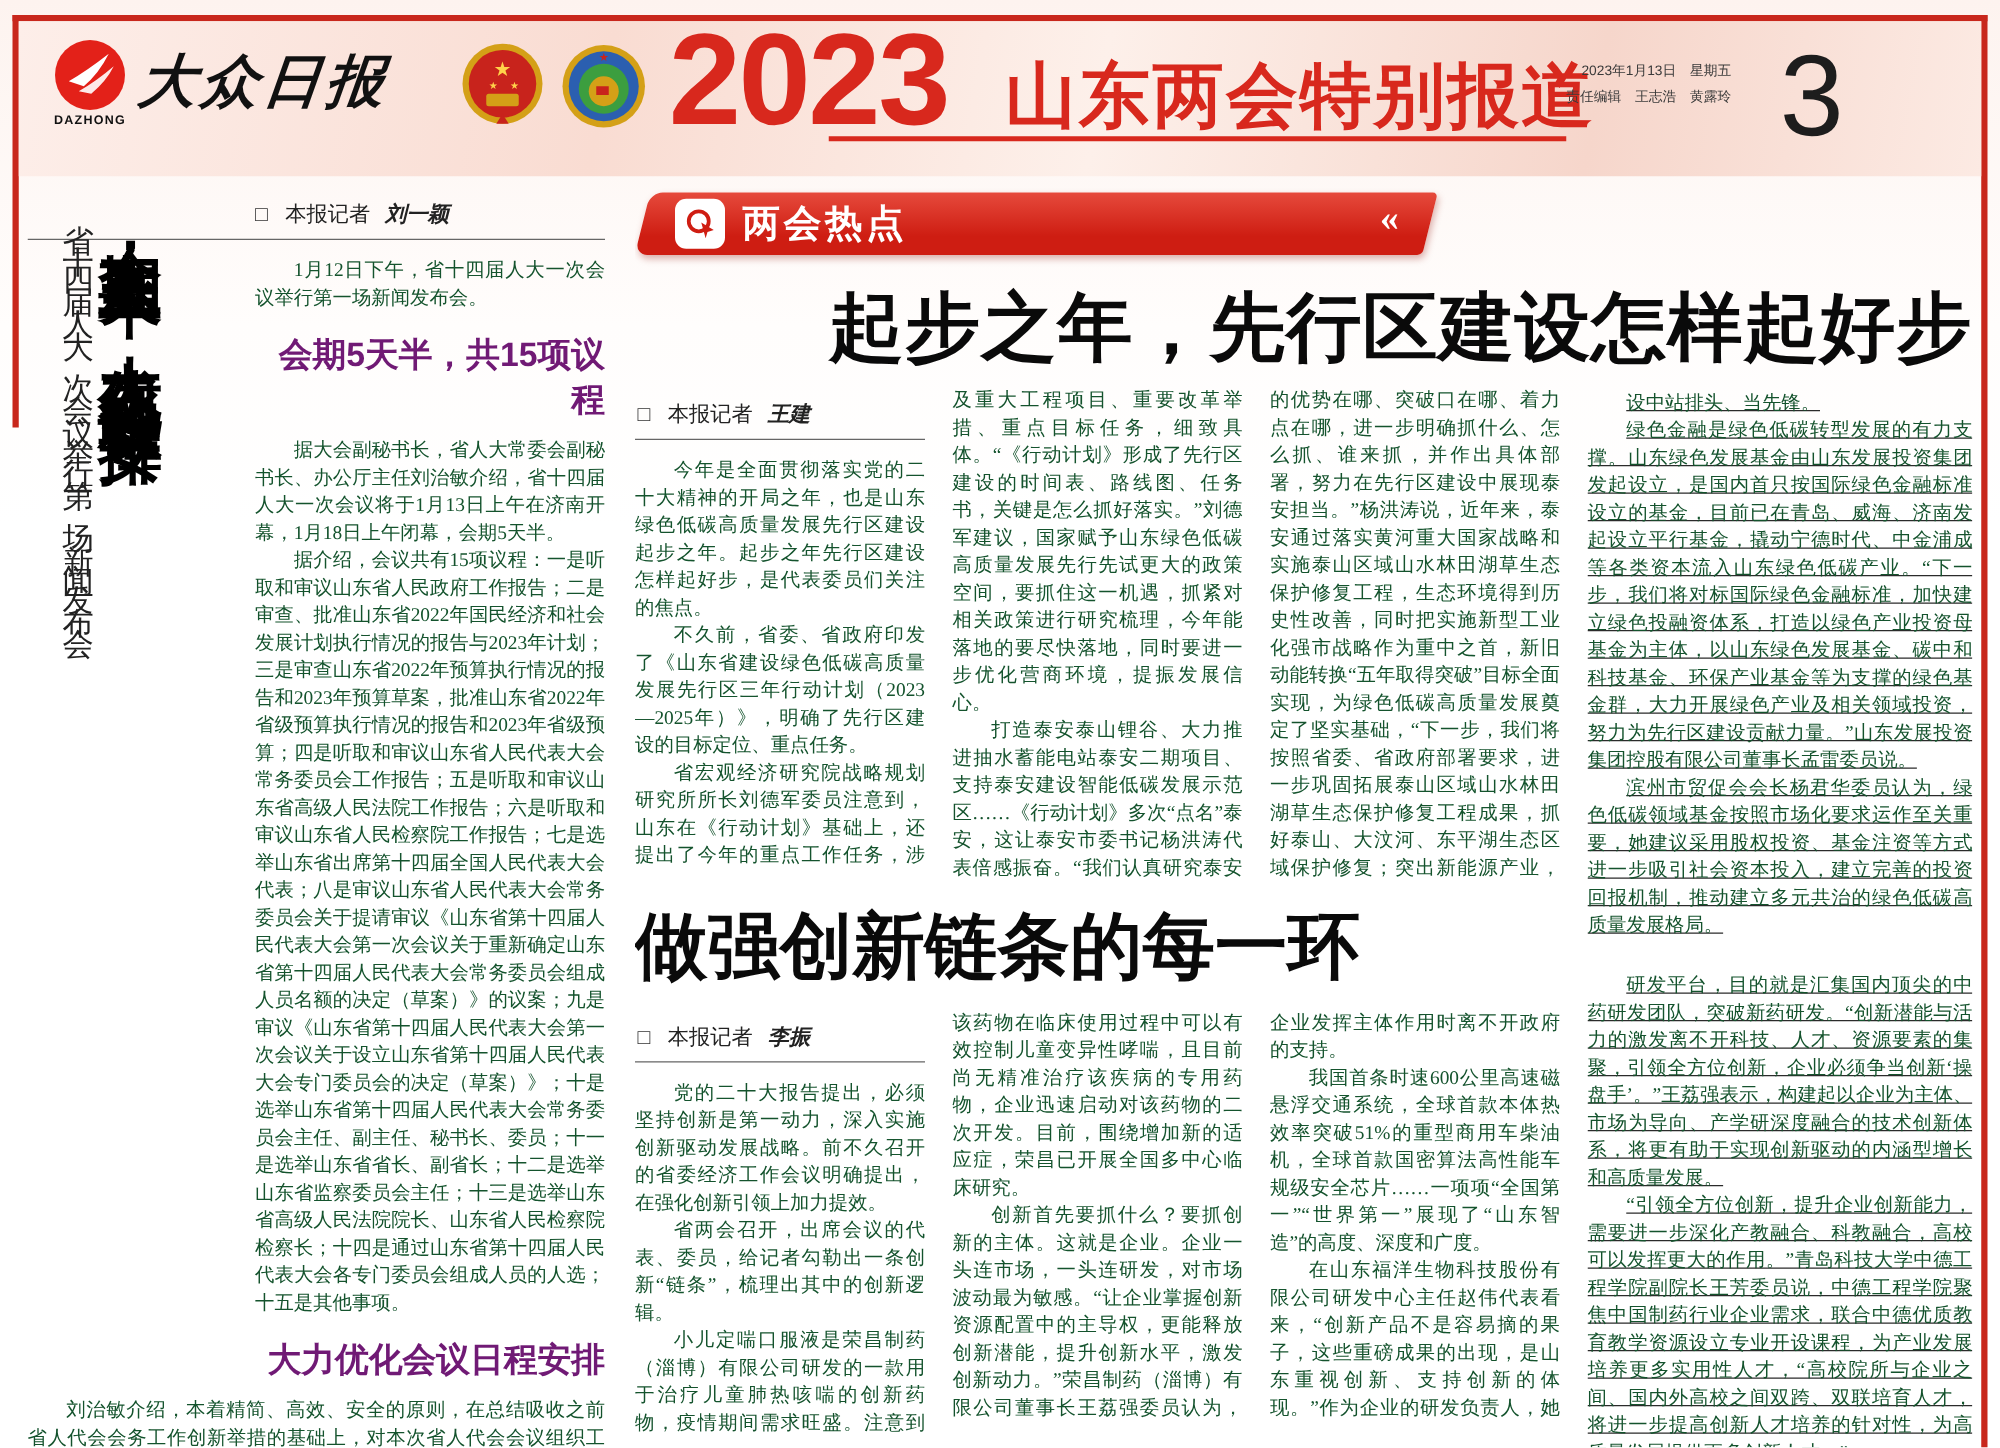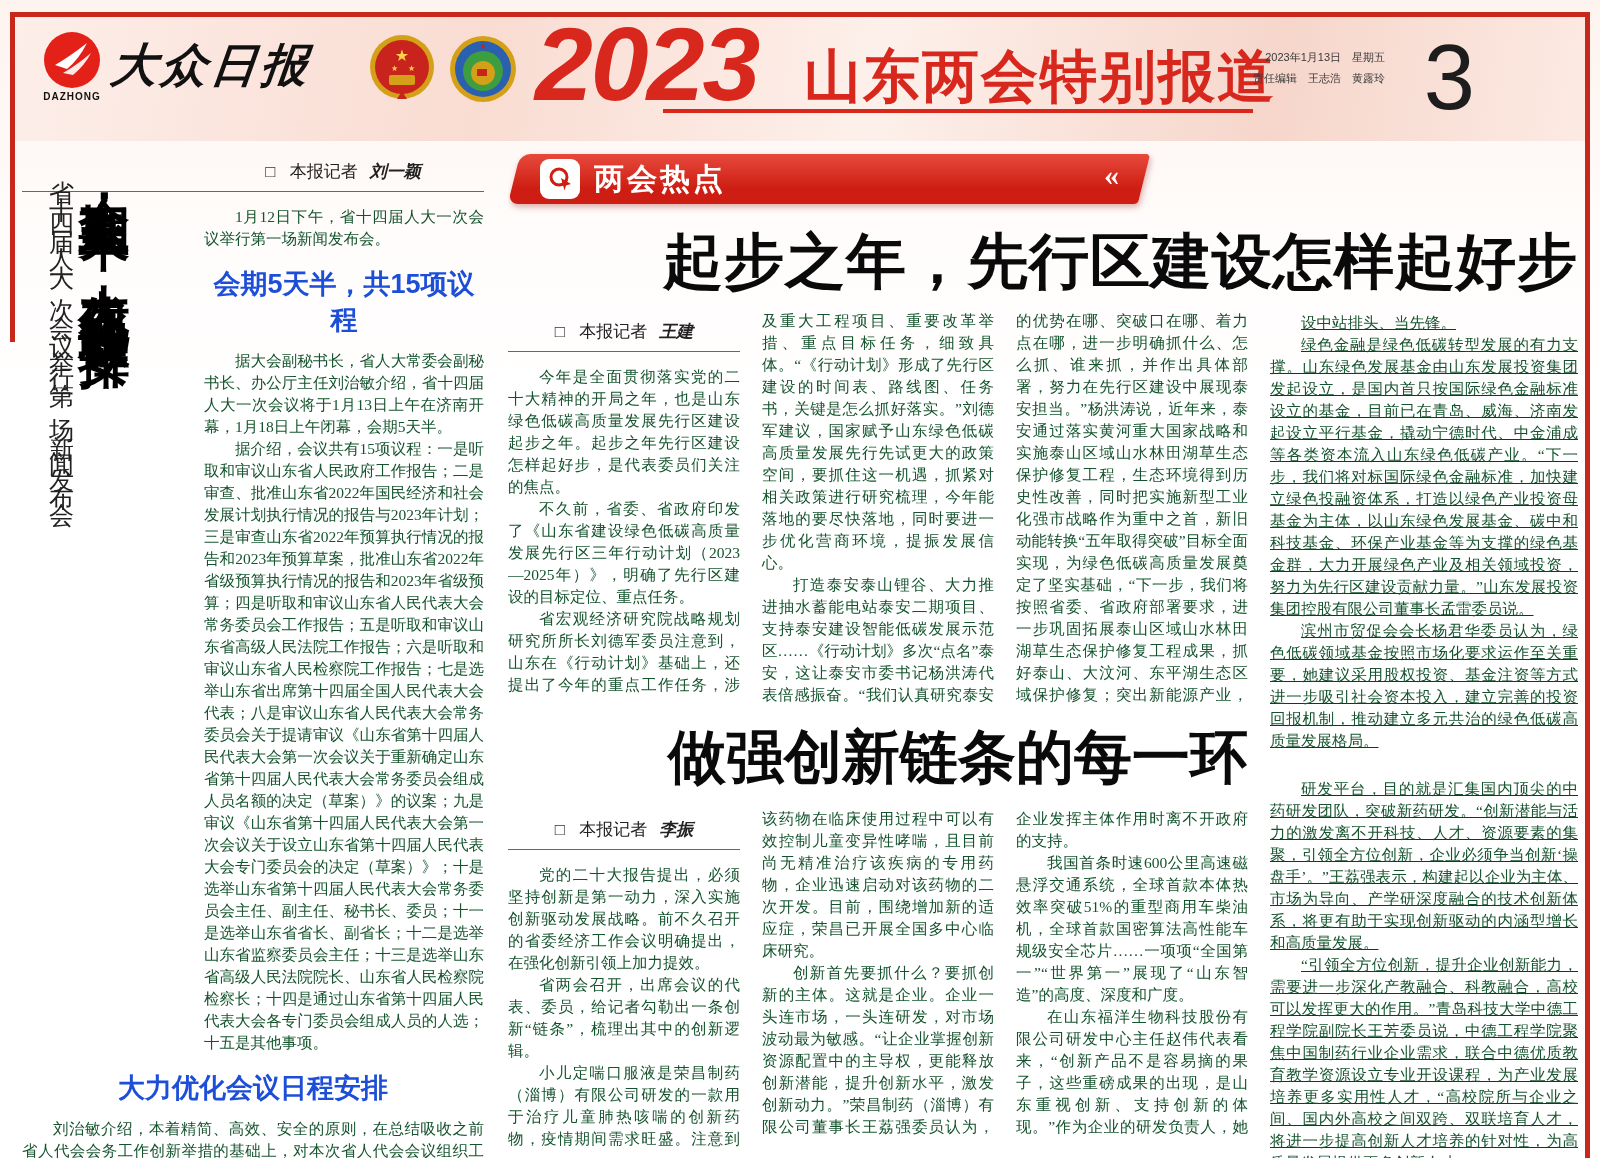--- a/index.html
+++ b/index.html
@@ -16,59 +16,59 @@
 
   
   .masthead { position:absolute; left:15px; right:15px; top:17px; height:124px;
     background:linear-gradient(100deg,#fdeee9 0%,#f9dcd2 30%,#fdf0ea 55%,#f6d6cb 80%,#fceae3 100%); }
   .logo { position:absolute; left:28px; top:14px; display:flex; align-items:flex-start; }
   .logo-badge { width:58px; height:58px; position:relative; }
   .logo-latin { font-family:"Liberation Sans",sans-serif; font-size:10px; font-weight:bold; color:#111; letter-spacing:1px; margin-top:2px; text-align:center; }
   .logo-cn { font-size:46px; font-weight:bold; font-style:italic; color:#111; margin:4px 0 0 10px; letter-spacing:4px; font-family:"Liberation Serif",serif; transform:skewX(-6deg); }
   .emblems { position:absolute; left:352px; top:16px; display:flex; gap:10px; }
   .year { position:absolute; left:520px; top:-12px; font-family:"Liberation Sans",sans-serif;
-    font-weight:900; font-size:104px; color:#d8281d; letter-spacing:-2px;font-style:italic; }
+    font-weight:900; font-size:104px; color:#d8281d; letter-spacing:-2px; }
   .mast-title { position:absolute; left:789px; top:22px; font-family:"Liberation Sans",sans-serif;
     font-weight:900; font-size:57px; color:#d8281d; letter-spacing:2px; }
   .title-underline { position:absolute; left:648px; top:92px; width:590px; height:4px; background:#d8281d; }
   .dateline { position:absolute; right:200px; top:30px; text-align:right; font-size:11px; color:#3a3a3a; line-height:1.9; font-family:"Liberation Sans",sans-serif; }
   .pageno { position:absolute; right:110px; top:8px; font-size:92px; color:#1d1d1d; font-family:"Liberation Sans",sans-serif; font-weight:400; }
 
   
   .content { position:absolute; left:22px; top:150px; right:22px; bottom:0; display:flex; gap:24px; overflow:hidden; }
 
   
   .left-region { width:462px; flex:none; height:1008px; overflow:hidden; }
   .v-heads { float:left; width:168px; height:905px; display:flex; margin-right:14px; }
   .v-kicker { writing-mode:vertical-rl; font-size:25px; letter-spacing:17px; color:#222; width:56px; padding-top:10px; }
   .v-headline { writing-mode:vertical-rl; font-family:"Liberation Sans",sans-serif; font-weight:900;
     font-size:51px; letter-spacing:6px; line-height:1.04; color:#000; padding-top:6px; }
-  .byline { font-size:17px; color:#222; border-bottom:1px solid #666; padding:4px 2px 8px 2px; margin:6px 0 14px 0; font-family:"Liberation Serif",serif;text-align:center; }
+  .byline { font-size:17px; color:#222; border-bottom:1px solid #666; padding:4px 2px 8px 2px; margin:6px 0 14px 0; font-family:"Liberation Serif",serif; }
   .byline .marker { margin-right:14px; color:#333; }
   .byline .bname { font-weight:bold; font-style:italic; margin-left:12px; }
   .para { margin:0; text-indent:2em; text-align:justify; font-size:15.5px; line-height:1.42; color:#14532d; }
-  .subhead { font-family:"Liberation Sans",sans-serif; font-weight:900; font-size:27px; color:#1d4ed8;
-    text-align:center; margin:16px 0 12px 0; text-indent:0; }
+  .subhead { font-family:"Liberation Sans",sans-serif; font-weight:900; font-size:27px; color:#701a75;
+    text-align:right; margin:16px 0 12px 0; text-indent:0; }
 
   
   .right-region { flex:1; display:grid; grid-template-columns:1fr 1fr 1fr 308px;
     grid-template-rows:64px 92px 398px 96px 1fr; column-gap:22px; row-gap:2px; height:1008px; overflow:hidden; }
   .badge-row { grid-column:1/5; grid-row:1; }
   .badge { position:relative; width:630px; height:50px; margin:4px 0 0 6px;
     background:linear-gradient(180deg,#e64a3c 0%,#ce1d12 70%);
     transform:skewX(-14deg); border-radius:10px 4px 4px 10px; box-shadow:2px 3px 6px rgba(150,30,20,.35); }
   .badge-inner { transform:skewX(14deg); display:flex; align-items:center; height:100%; padding-left:26px; }
   .badge-label { color:#fff; font-family:"Liberation Sans",sans-serif; font-weight:900; font-size:30px; letter-spacing:3px; margin-left:14px; }
   .badge-chevron { position:absolute; right:26px; top:4px; color:#fff; font-size:30px; font-weight:bold; transform:skewX(14deg); }
   .icon-box { width:40px; height:40px; background:#fff; border-radius:9px; display:flex; align-items:center; justify-content:center; }
 
   .headline1 { grid-column:1/5; grid-row:2; font-family:"Liberation Sans",sans-serif; font-weight:900;
     font-size:60px; color:#0a0a0a; text-align:right; letter-spacing:1px; align-self:center; }
   .headline2 { grid-column:1/4; grid-row:4; font-family:Liberation Mono, monospace; font-weight:900;
-    font-size:58px; color:#0a0a0a; text-align:right; align-self:center; }
+    font-size:58px; color:#0a0a0a; text-align:left; align-self:center; }
 
   .colflow { column-gap:22px; column-count:3; overflow:hidden; }
   .a1 { grid-column:1/4; grid-row:3; height:398px; }
   .a2 { grid-column:1/4; grid-row:5; height:100%; }
   .col4 { grid-column:4; grid-row:3/6; overflow:hidden; padding-top:2px;text-decoration:underline; }
   .col4 .para { font-size:15.5px; }
   .col4-gap { height:26px; }
 
   
   svg { display:block; }

